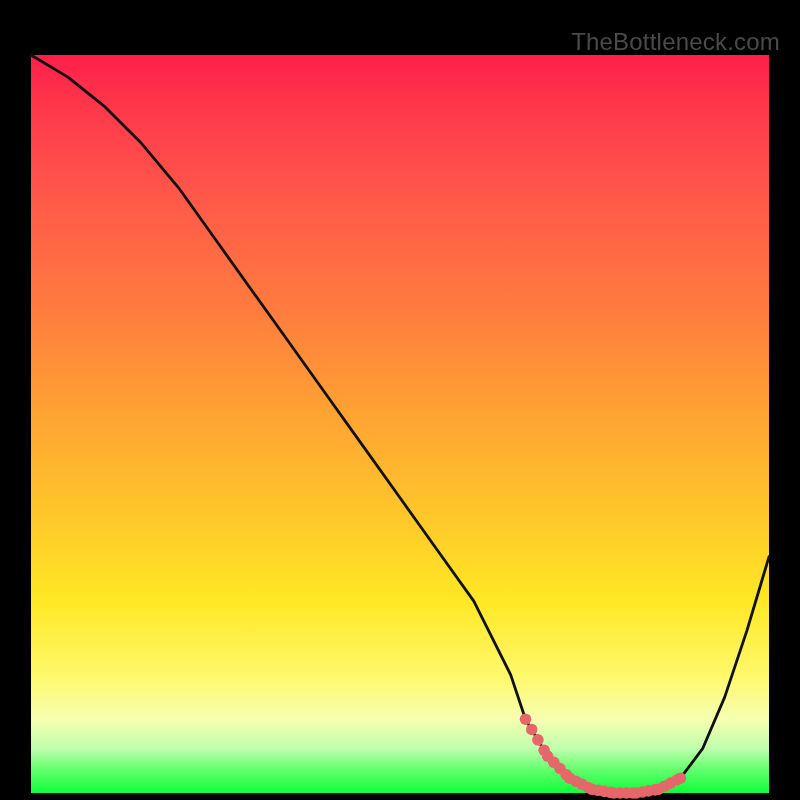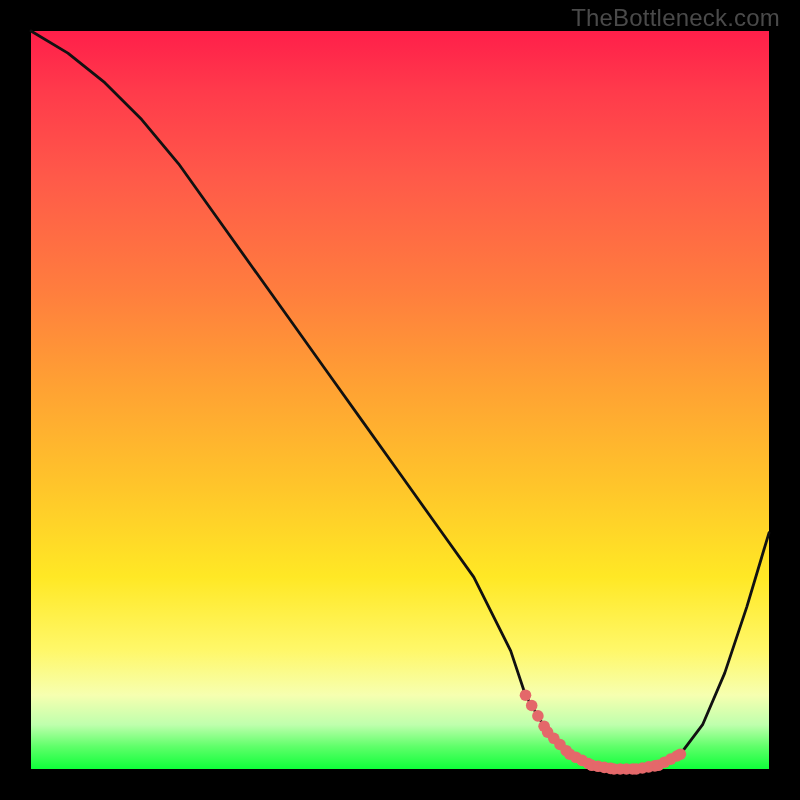--- a/index.html
+++ b/index.html
@@ -8,20 +8,21 @@
     width: 800px;
     height: 800px;
     background: #000000;
     overflow: hidden;
     font-family: Arial, Helvetica, sans-serif;
   }
   .frame {
     position: relative;
     width: 800px;
     height: 763px;
+    margin-top: 24px;
   }
   .watermark {
     position: absolute;
     top: 4px;
     right: 20px;
     color: #4a4a4a;
     font-size: 24px;
     font-weight: 500;
     letter-spacing: 0.2px;
     z-index: 10;

